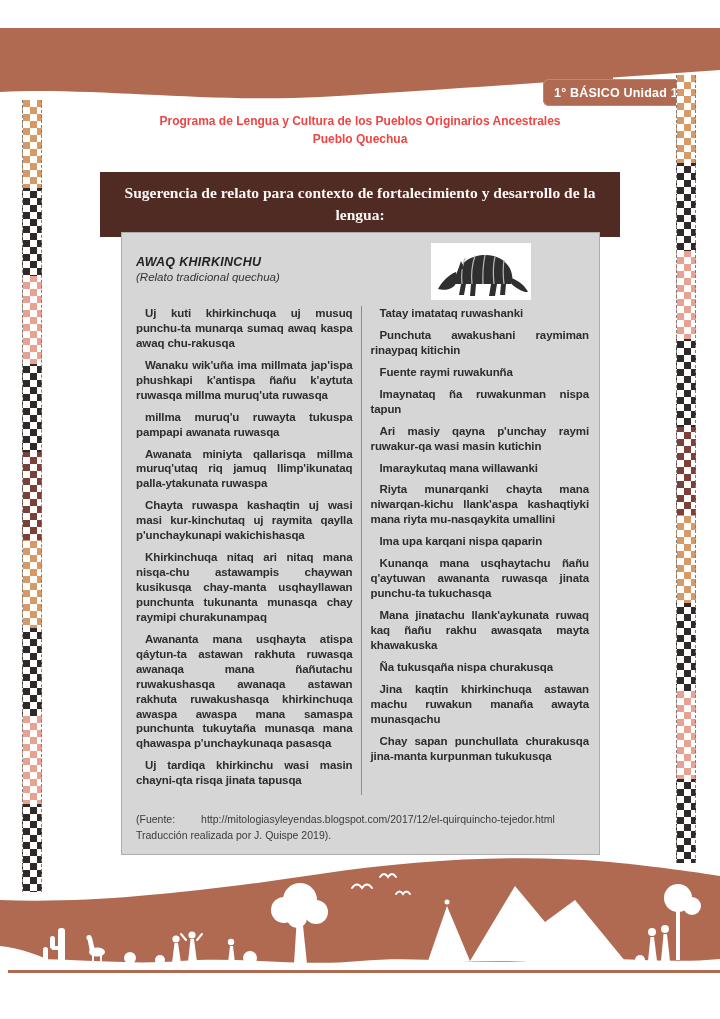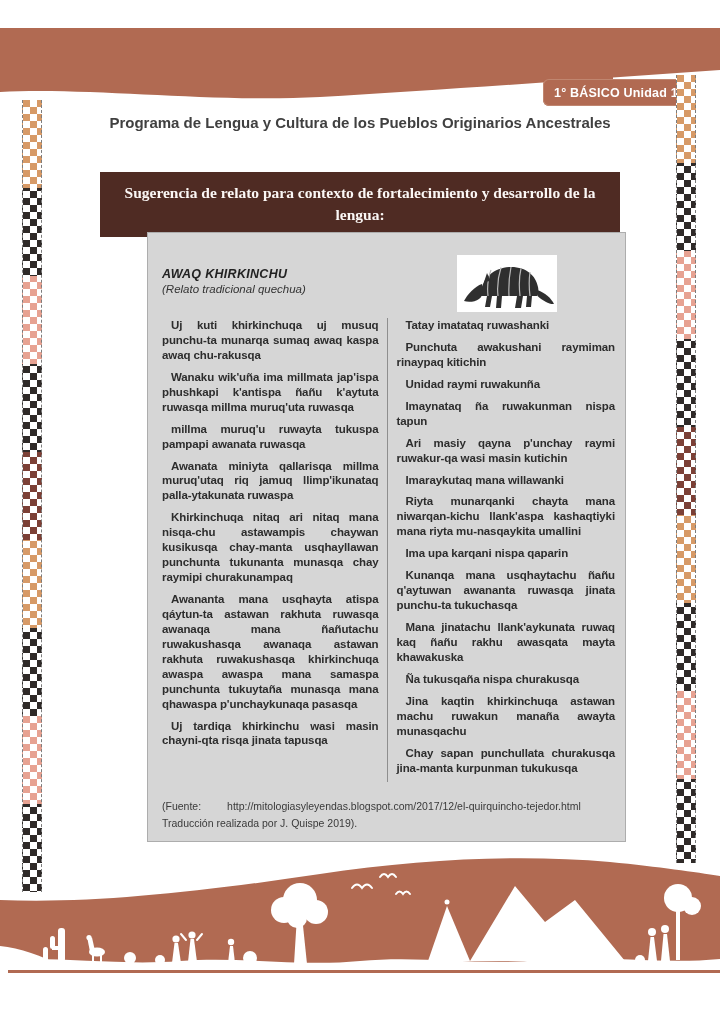--- a/index.html
+++ b/index.html
@@ -26,32 +26,32 @@
           linear-gradient(45deg,#fff 25%,transparent 25%,transparent 75%,#fff 75%),
           repeating-linear-gradient(180deg,#d79a67 0 88px,#2f2a28 88px 176px,
             #e7a292 176px 264px,#2f2a28 264px 352px,#7c4036 352px 440px);
         background-size:14px 14px,14px 14px,100% 100%;
         background-position:0 0,7px 7px,0 0;}
   .strip-left{left:22px;top:100px;height:792px;}
   .strip-right{left:676px;top:75px;height:788px;}
 
   
   .main-title{position:absolute;top:112px;left:80px;width:560px;text-align:center;
-        font-weight:bold;font-size:15px;line-height:1.5;color:#404040;}
+        font-weight:bold;font-size:12px;line-height:1.5;color:#ef4444;}
 
   
   .banner{position:absolute;top:172px;left:100px;width:520px;min-height:54px;
         background:var(--dark-brown,#4f2b23);color:#fbf7f5;
         font-family:"Liberation Serif",serif;font-weight:bold;font-size:15.5px;
         line-height:1.45;text-align:center;padding:10px 14px;box-sizing:border-box;}
 
   
   .story-box{position:absolute;top:232px;left:121px;width:479px;min-height:596px;
         background:var(--box-bg,#d6d6d6);border:1px solid #adadad;box-sizing:border-box;
-        padding:20px 8px 10px;margin-left:26px;}
+        padding:8px 8px 10px;}
   .story-header{display:flex;justify-content:space-between;align-items:flex-start;
         padding:2px 60px 0 6px;}
   .story-titles{padding-top:12px;}
   .story-title{font-size:12.5px;font-weight:bold;font-style:italic;color:#222;
         letter-spacing:.3px;}
   .story-subtitle{font-size:11.5px;font-style:italic;color:#333;margin-top:2px;}
   .armadillo{width:100px;height:57px;background:#fff;flex:none;}
 
   .story-cols{display:flex;margin-top:6px;}
   .col{width:50%;box-sizing:border-box;}
@@ -80,20 +80,21 @@
   <div class="badge-connector"></div>
   <div class="unit-badge">
     <span>1° BÁSICO Unidad 1</span>
   </div>
 
   <div class="strip strip-left"></div>
   <div class="strip strip-right"></div>
 
   <div class="main-title">
     <div>Programa de Lengua y Cultura de los Pueblos Originarios Ancestrales</div>
+    <div>Pueblo Quechua</div>
   </div>
 
   <div class="banner">
     <span>Sugerencia de relato para contexto de fortalecimiento y desarrollo de la lengua:</span>
   </div>
 
   <div class="story-box">
     <div class="story-header">
       <div class="story-titles">
         <div class="story-title">AWAQ KHIRKINCHU</div>
@@ -109,28 +110,29 @@
         <path d="M80,35 C88,37.5 94,43 97,49 C92.5,49.5 86,46 80.5,41 Z" fill="#2f2f2f"></path>
       </svg>
     </div>
 
     <div class="story-cols">
       <div class="col col-left">
           <p class="para">Uj kuti khirkinchuqa uj musuq punchu-ta munarqa sumaq awaq kaspa awaq chu-rakusqa</p>
           <p class="para">Wanaku wik'uña ima millmata jap'ispa phushkapi k'antispa ñañu k'aytuta ruwasqa millma muruq'uta ruwasqa</p>
           <p class="para">millma muruq'u ruwayta tukuspa pampapi awanata ruwasqa</p>
           <p class="para">Awanata miniyta qallarisqa millma muruq'utaq riq jamuq llimp'ikunataq palla-ytakunata ruwaspa</p>
+          <p class="para">Chayta ruwaspa kashaqtin uj wasi masi kur-kinchutaq uj raymita qaylla p'unchaykunapi wakichishasqa</p>
           <p class="para">Khirkinchuqa nitaq ari nitaq mana nisqa-chu astawampis chaywan kusikusqa chay-manta usqhayllawan punchunta tukunanta munasqa chay raymipi churakunampaq</p>
           <p class="para">Awananta mana usqhayta atispa qáytun-ta astawan rakhuta ruwasqa awanaqa mana ñañutachu ruwakushasqa awanaqa astawan rakhuta ruwakushasqa khirkinchuqa awaspa awaspa mana samaspa punchunta tukuytaña munasqa mana qhawaspa p'unchaykunaqa pasasqa</p>
           <p class="para">Uj tardiqa khirkinchu wasi masin chayni-qta risqa jinata tapusqa</p>
         </div>
       <div class="col col-right">
           <p class="para">Tatay imatataq ruwashanki</p>
           <p class="para">Punchuta awakushani raymiman rinaypaq kitichin</p>
-          <p class="para">Unidad raymi ruwakunña</p>
+          <p class="para">Fuente raymi ruwakunña</p>
           <p class="para">Imaynataq ña ruwakunman nispa tapun</p>
           <p class="para">Ari masiy qayna p'unchay raymi ruwakur-qa wasi masin kutichin</p>
           <p class="para">Imaraykutaq mana willawanki</p>
           <p class="para">Riyta munarqanki chayta mana niwarqan-kichu llank'aspa kashaqtiyki mana riyta mu-nasqaykita umallini</p>
           <p class="para">Ima upa karqani nispa qaparin</p>
           <p class="para">Kunanqa mana usqhaytachu ñañu q'aytuwan awananta ruwasqa jinata punchu-ta tukuchasqa</p>
           <p class="para">Mana jinatachu llank'aykunata ruwaq kaq ñañu rakhu awasqata mayta khawakuska</p>
           <p class="para">Ña tukusqaña nispa churakusqa</p>
           <p class="para">Jina kaqtin khirkinchuqa astawan machu ruwakun manaña awayta munasqachu</p>
           <p class="para">Chay sapan punchullata churakusqa jina-manta kurpunman tukukusqa</p>

